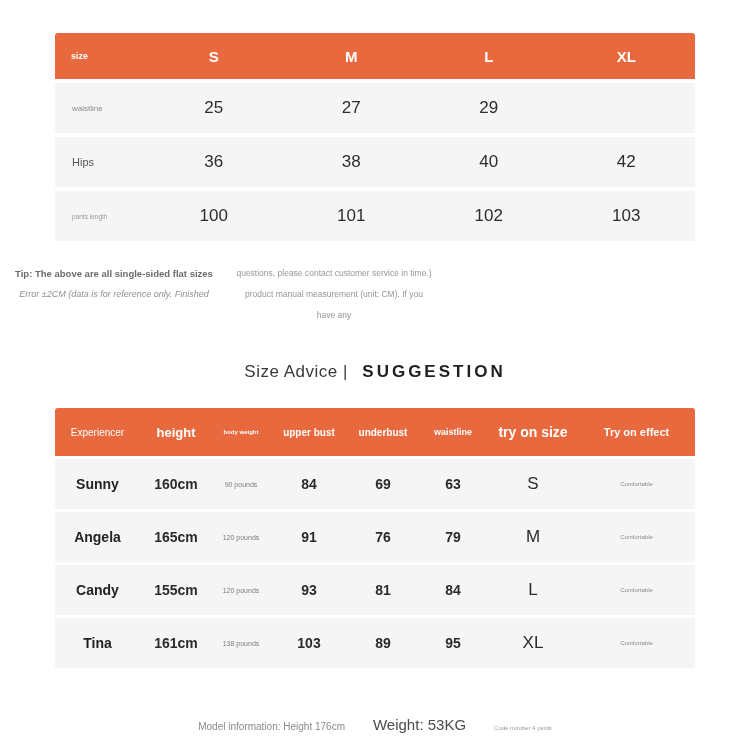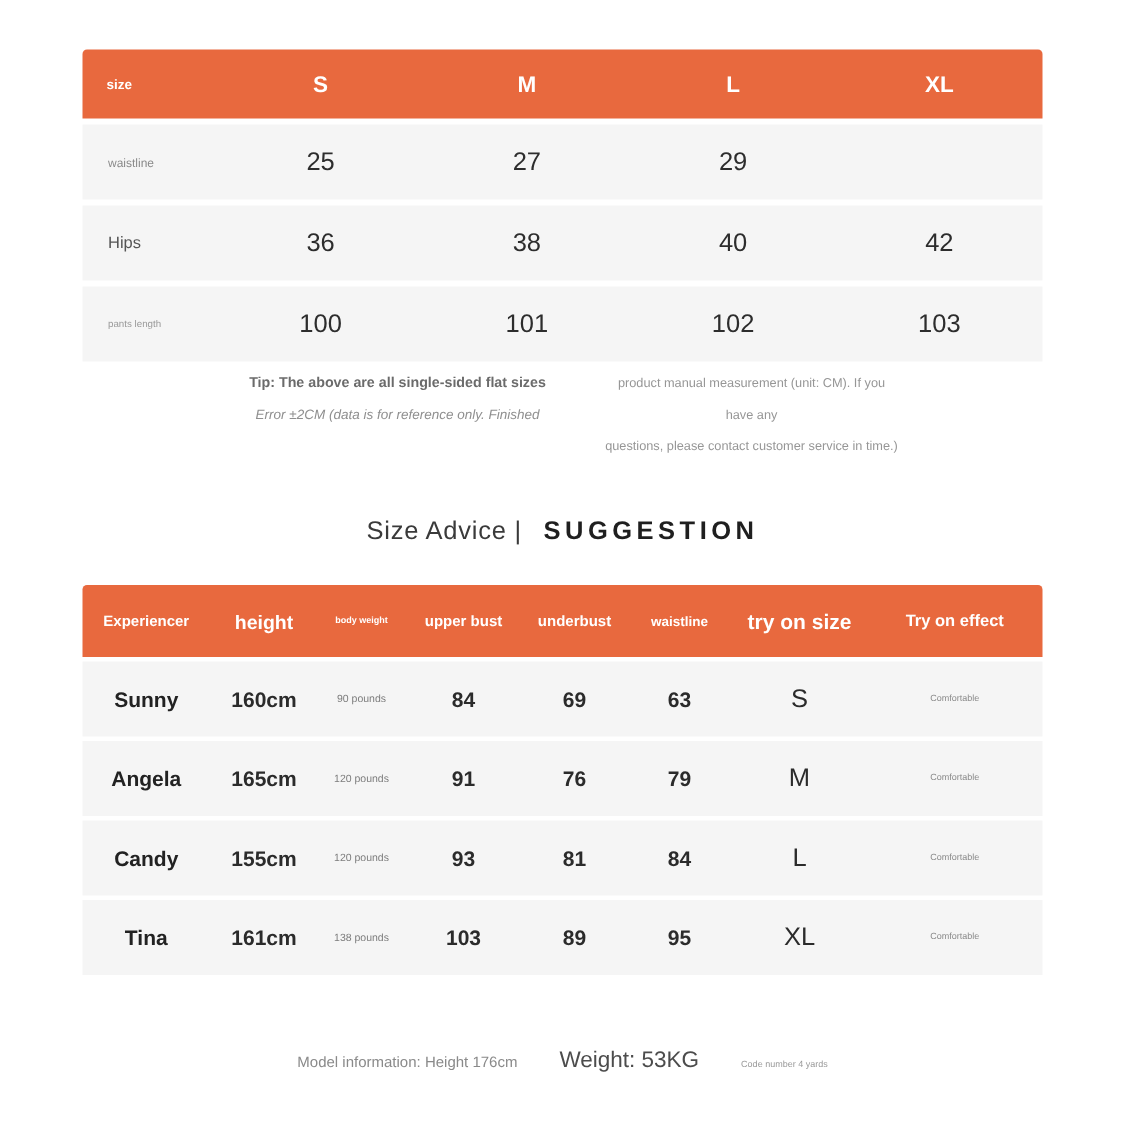--- a/index.html
+++ b/index.html
@@ -20,32 +20,32 @@
   .tbl1 .hdr .hc0 { font-size: 9px; font-weight: bold; padding-left: 16px; text-align: left; }
   .tbl1 .hdr .hc { font-size: 15px; font-weight: bold; text-align: center; }
   .tbl1 .row { display: grid; grid-template-columns: 90px 1fr 1fr 1fr 1fr; height: 50px; align-items: center; background: #F5F5F5; margin-top: 4px; }
   .tbl1 .row .lbl { padding-left: 17px; text-align: left; }
   .lbl-waist { font-size: 8px; color: #8a8a8a; }
   .lbl-hips { font-size: 11px; color: #555; }
   .lbl-pants { font-size: 6.5px; color: #999; }
   .tbl1 .row .val { font-size: 17px; color: #2d2d2d; text-align: center; }
 
   
-  .tip { display: flex; justify-content: center; gap: 24px; margin-top: 4px; }
+  .tip { display: flex; gap: 8px; margin-top: 22px; }
   .tip .tip-left { width: 228px; text-align: center; }
   .tip .tip-left .l1 { font-size: 9.5px; font-weight: bold; color: #6b6b6b; line-height: 21px; }
   .tip .tip-left .l2 { font-size: 9px; color: #8f8f8f; line-height: 21px; font-style: italic; }
   .tip .tip-right { width: 196px; text-align: center; }
   .tip .tip-right div { font-size: 8.5px; color: #969696; line-height: 21px; }
 
   
   .tbl2 { width: 640px; margin: 26px auto 0 auto; }
   .tbl2 .hdr { display: grid; grid-template-columns: 85px 72px 58px 78px 70px 70px 90px 1fr; height: 48px; align-items: center; background: #E8693E; color: #fff; border-radius: 3px 3px 0 0; }
   .tbl2 .hdr div { text-align: center; }
-  .h0 { font-size: 10px; font-weight: 700; }
+  .h0 { font-size: 10px; font-weight: 400; }
   .h1 { font-size: 13px; font-weight: 700; }
   .h2 { font-size: 6px; font-weight: 600; }
   .h3 { font-size: 10px; font-weight: 700; }
   .h4 { font-size: 10px; font-weight: 700; }
   .h5 { font-size: 9px; font-weight: 600; }
   .h6 { font-size: 14px; font-weight: 700; }
   .h7 { font-size: 11px; font-weight: 600; }
   .tbl2 .row { display: grid; grid-template-columns: 85px 72px 58px 78px 70px 70px 90px 1fr; height: 50px; align-items: center; background: #F5F5F5; margin-top: 3px; }
   .tbl2 .row div { text-align: center; }
   .d0 { font-size: 14px; font-weight: 700; color: #222; }
@@ -96,22 +96,22 @@
       <div class="val">103</div>
     </div>
   </div>
 
   <div class="tip">
     <div class="tip-left">
       <div class="l1">Tip: The above are all single-sided flat sizes</div>
       <div class="l2">Error ±2CM (data is for reference only. Finished</div>
     </div>
     <div class="tip-right">
+      <div>questions, please contact customer service in time.)</div>
       <div>product manual measurement (unit: CM). If you have any</div>
-      <div>questions, please contact customer service in time.)</div>
     </div>
   </div>
 
   <div class="sec-title" id="title2">
     <span class="t-left">Size Advice |</span>
     <span class="t-right">SUGGESTION</span>
   </div>
 
   <div class="tbl2">
     <div class="hdr">

